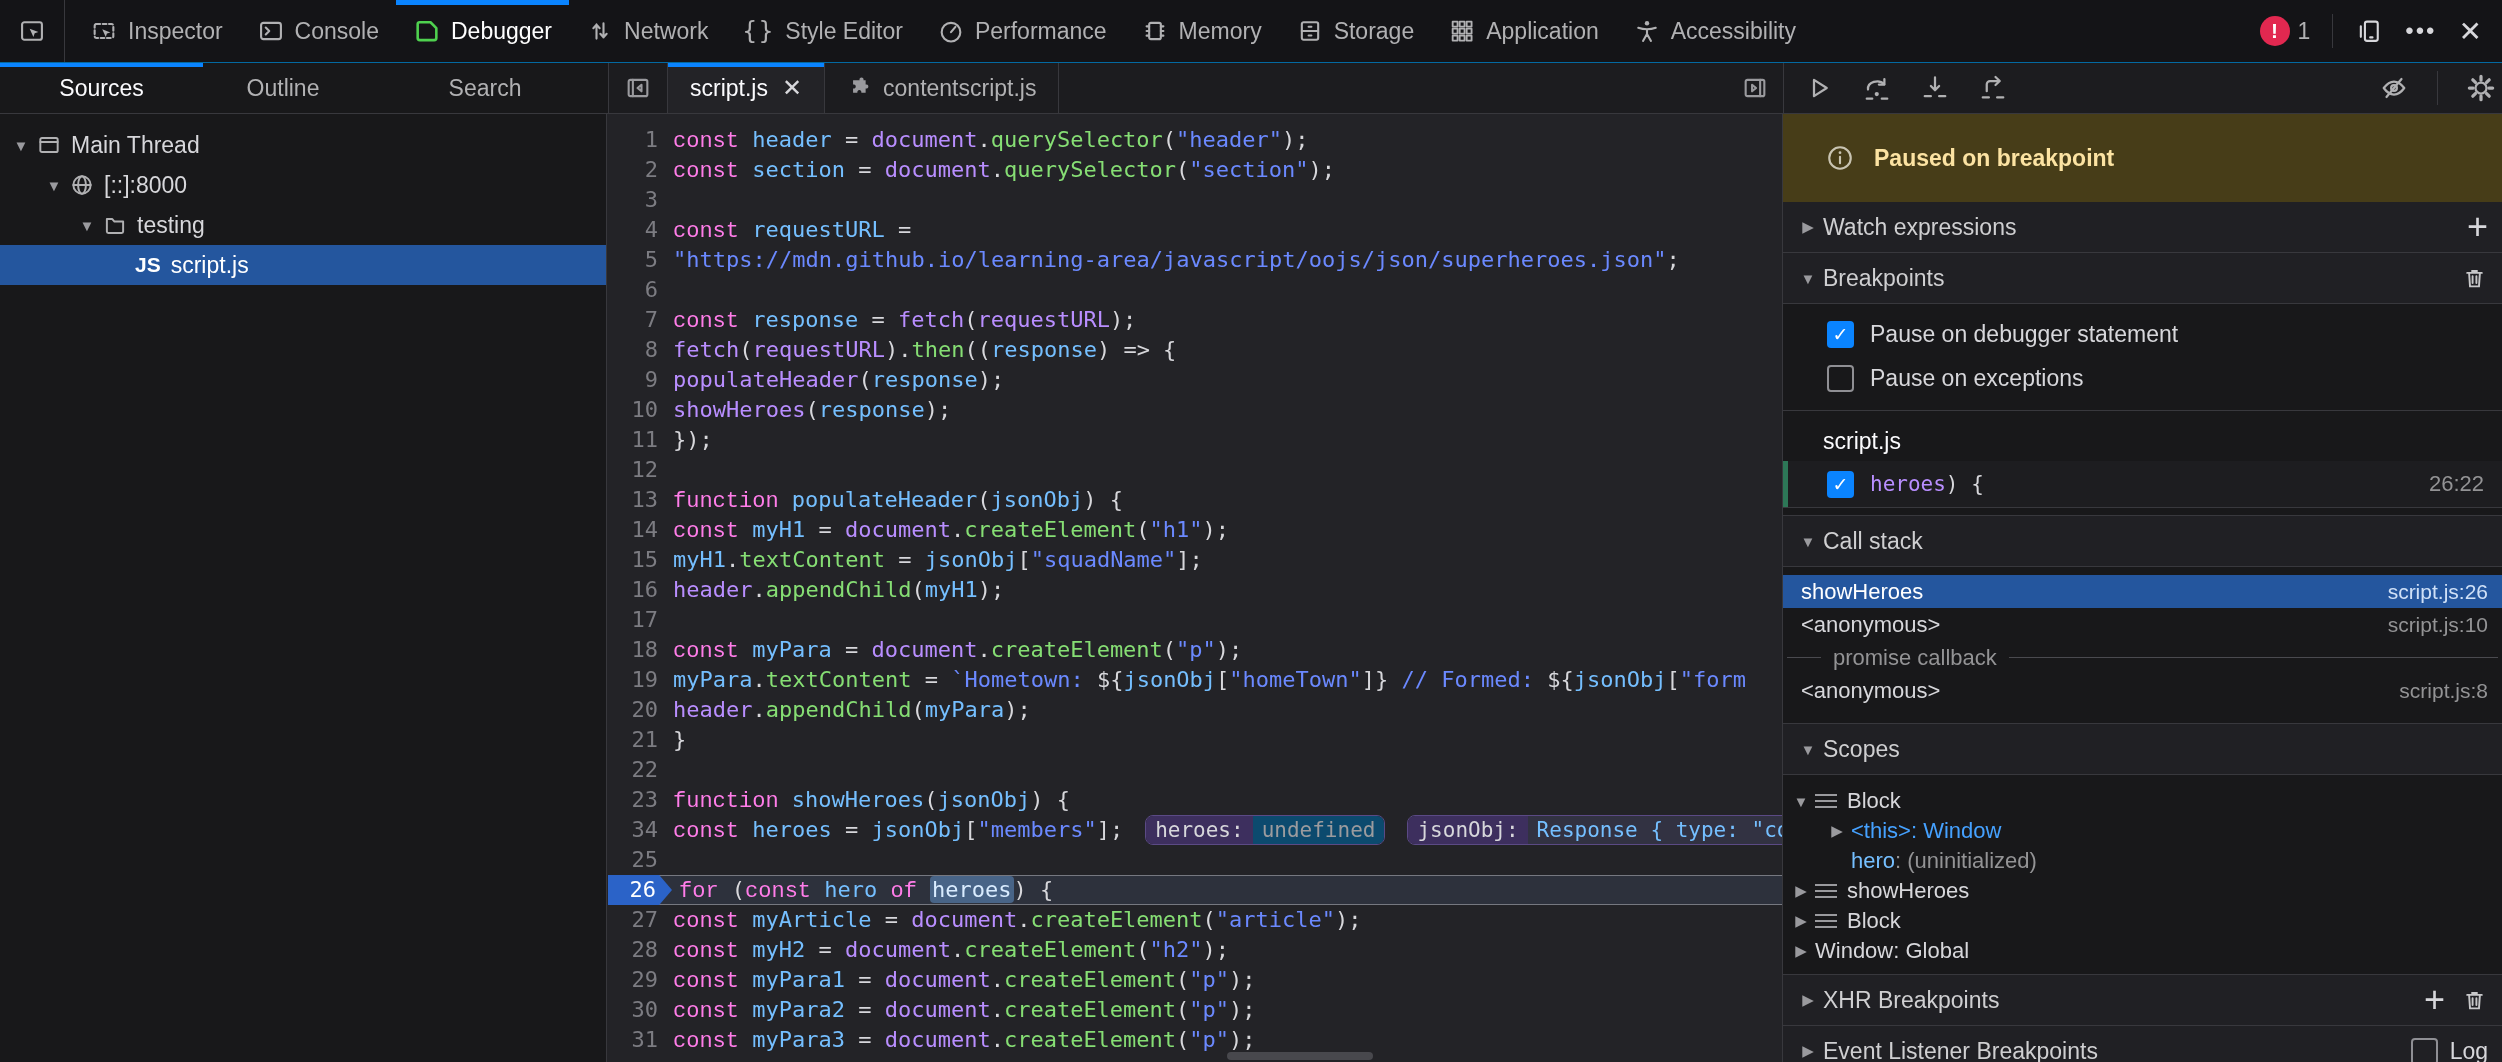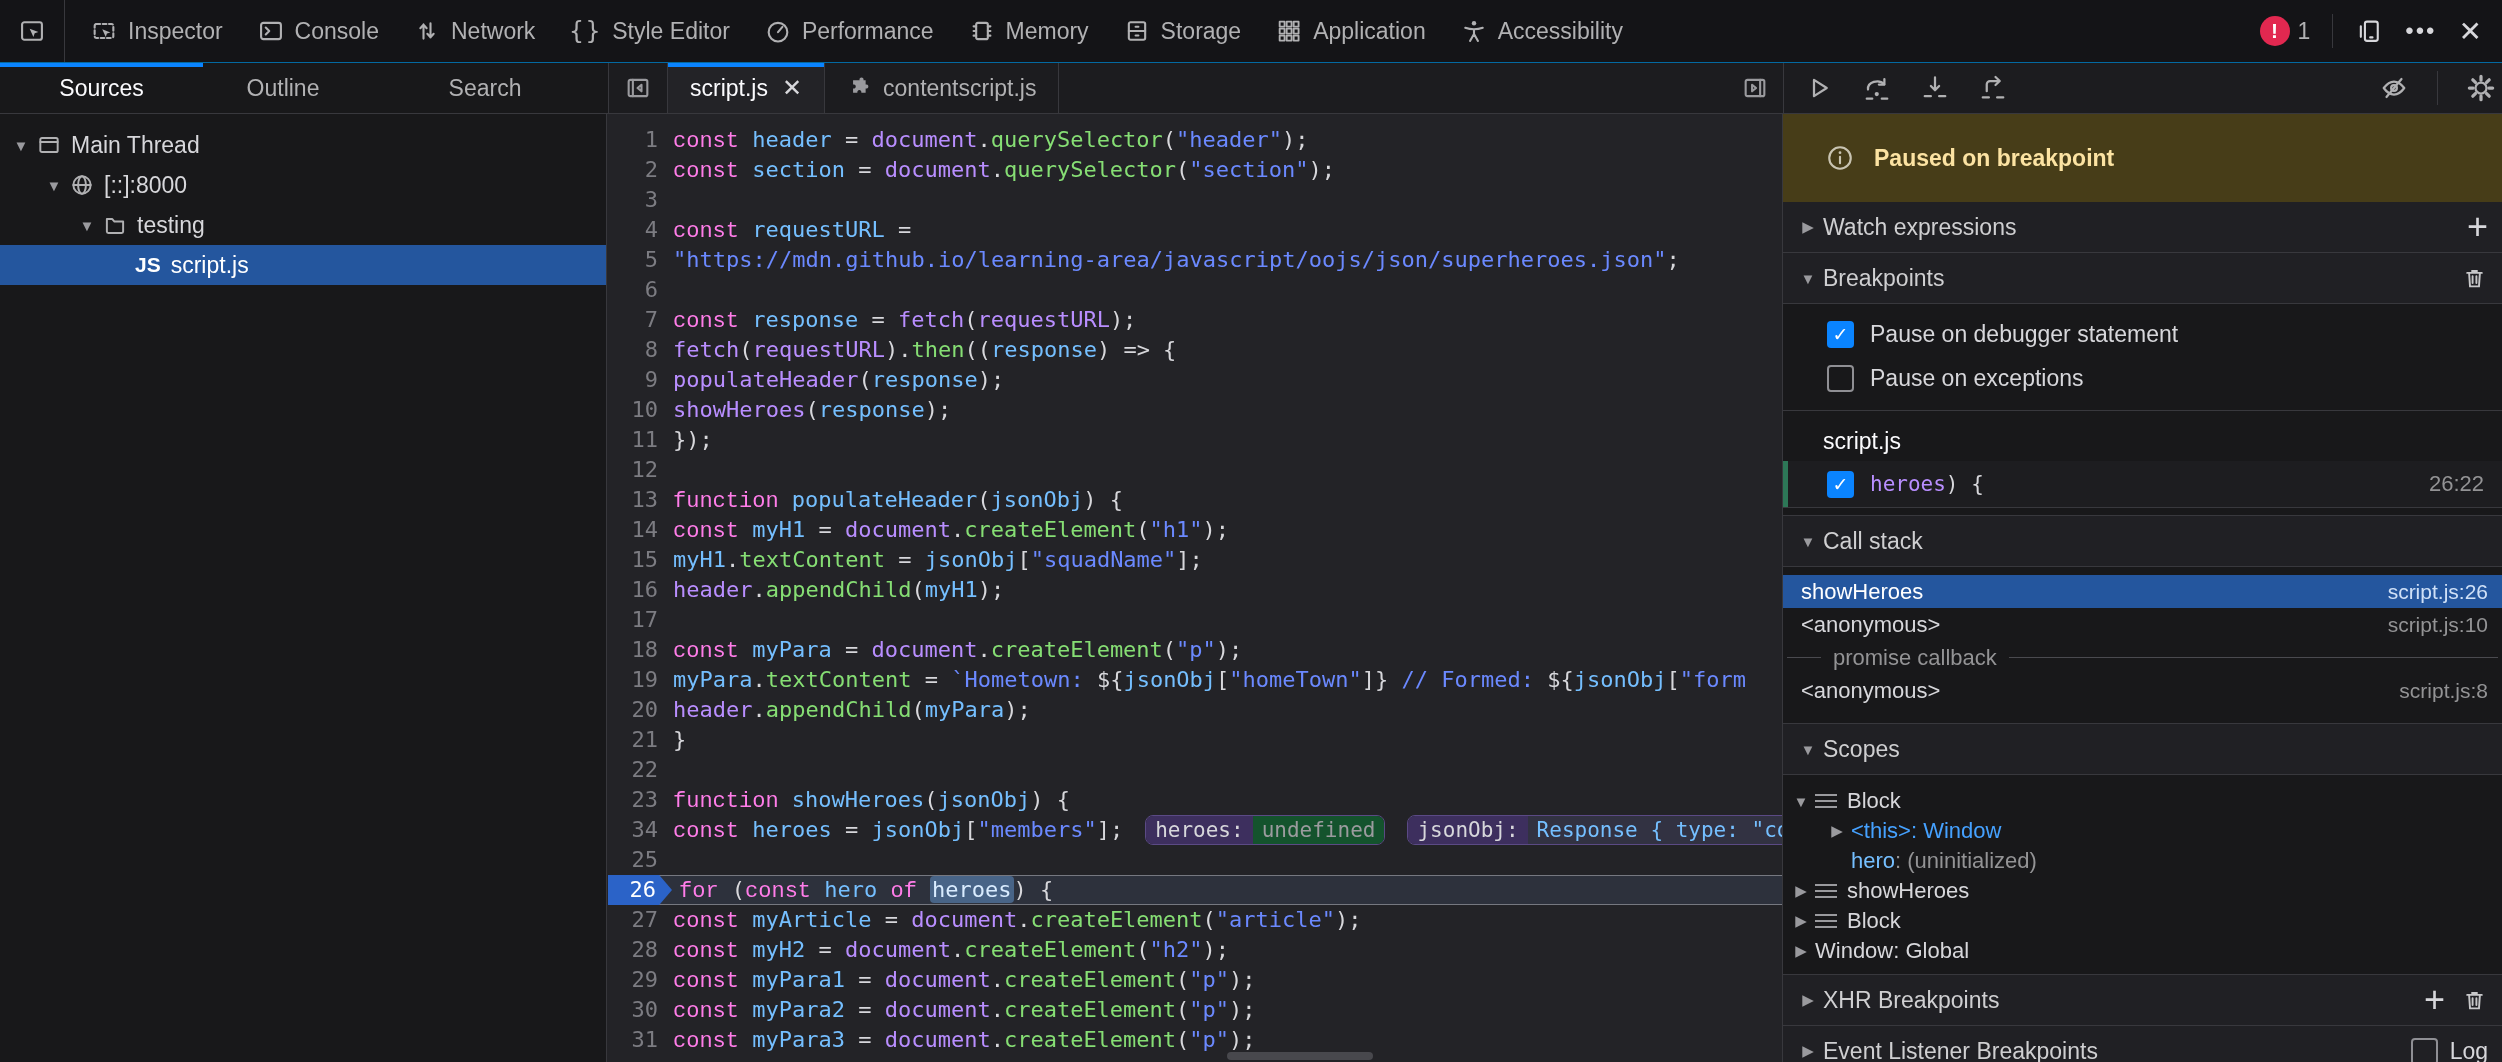--- a/index.html
+++ b/index.html
@@ -64,21 +64,21 @@
   .code-line{position:relative;height:30px;line-height:30px;white-space:nowrap;display:flex;}
   .ln{width:58px;flex:none;text-align:right;padding-right:8px;color:#7c7c82;box-sizing:border-box;}
   .lc{padding-left:7px;}
   .tk-kw{color:#ff7de9;font-family:Liberation Mono, monospace;} .tk-def{color:#75bfff;} .tk-gv{color:#b98eff;}
   .tk-prop{color:#86de74;} .tk-str{color:#6B89FF;} .tk-pun{color:#d7d7db;}
   .tk-hl{background:#486487;color:#d9ecff;border-radius:4px;padding:1px 2px;}
   .code-line.paused{background:rgba(115,145,205,0.13);box-shadow:inset 0 1px 0 rgba(255,255,255,.35),inset 0 -1px 0 rgba(255,255,255,.35);}
   .code-line.paused .ln{background:#2b63c8;color:#fff;clip-path:polygon(0 0,80% 0,100% 50%,80% 100%,0 100%);width:64px;padding-right:16px;}
   .pill{display:inline-flex;margin-left:22px;border:1px solid #5b4a85;border-radius:8px;overflow:hidden;height:28px;line-height:28px;vertical-align:top;font-size:21px;}
   .pill-k{background:#3d2f5e;color:#d7d7db;padding:0 9px;}
-  .pill-v{background:#14532d;color:#9b9b9e;padding:0 9px;white-space:nowrap;}
+  .pill-v{background:#0c4a6e;color:#9b9b9e;padding:0 9px;white-space:nowrap;}
   .pill-v.blue{color:#75bfff;background:#323242;}
   .hscroll{position:absolute;left:1227px;top:1052px;width:146px;height:8px;border-radius:4px;background:#48484d;}
 
   
   .rpanel{position:absolute;left:1782px;top:114px;width:720px;height:948px;background:#18181a;border-left:1px solid #38383d;box-sizing:border-box;overflow:hidden;}
   .banner{height:88px;background:#473d18;color:#fce3a2;display:flex;align-items:center;gap:19px;padding-left:42px;font-weight:bold;font-size:23px;}
   .banner .icon{color:#c9c4b2;}
   .acc-header{height:50px;background:#202024;border-bottom:1px solid #38383d;display:flex;align-items:center;padding:0 14px 0 10px;color:#cfcfd1;}
   .acc-header.bt{border-top:1px solid #38383d;}
   .tri{width:30px;flex:none;text-align:center;font-size:15px;color:#9a9a9e;}
@@ -135,20 +135,28 @@
         </div>
         <div class="tool-tab">
           <span class="icon">
             <svg width="28" height="28" viewBox="0 0 24 24" fill="none" stroke="currentColor" stroke-width="1.8" stroke-linecap="round" stroke-linejoin="round">
               <rect x="3.5" y="5" width="17" height="14" rx="2"></rect>
               <path d="M7.5 9l3 3-3 3"></path>
             </svg>
           </span>
           <span class="lbl">Console</span>
         </div>
+        <div class="tool-tab active">
+          <span class="icon">
+            <svg width="28" height="28" viewBox="0 0 24 24" fill="none" stroke="#4fd14f" stroke-width="2.2" stroke-linejoin="round">
+              <path d="M5.5 4.5h9.5L20 9.5V18a1.8 1.8 0 0 1-1.8 1.8H5.8A1.8 1.8 0 0 1 4 18V6a1.5 1.5 0 0 1 1.5-1.5z"></path>
+            </svg>
+          </span>
+          <span class="lbl">Debugger</span>
+        </div>
         <div class="tool-tab">
           <span class="icon">
             <svg width="28" height="28" viewBox="0 0 24 24" fill="none" stroke="currentColor" stroke-width="1.8" stroke-linecap="round" stroke-linejoin="round">
               <path d="M9 18.5V6.5M9 6.5L6.3 9.6M9 6.5l2.7 3.1M15 5.5v12M15 17.5l-2.7-3.1M15 17.5l2.7-3.1"></path>
             </svg>
           </span>
           <span class="lbl">Network</span>
         </div>
         <div class="tool-tab">
           <span class="icon">

